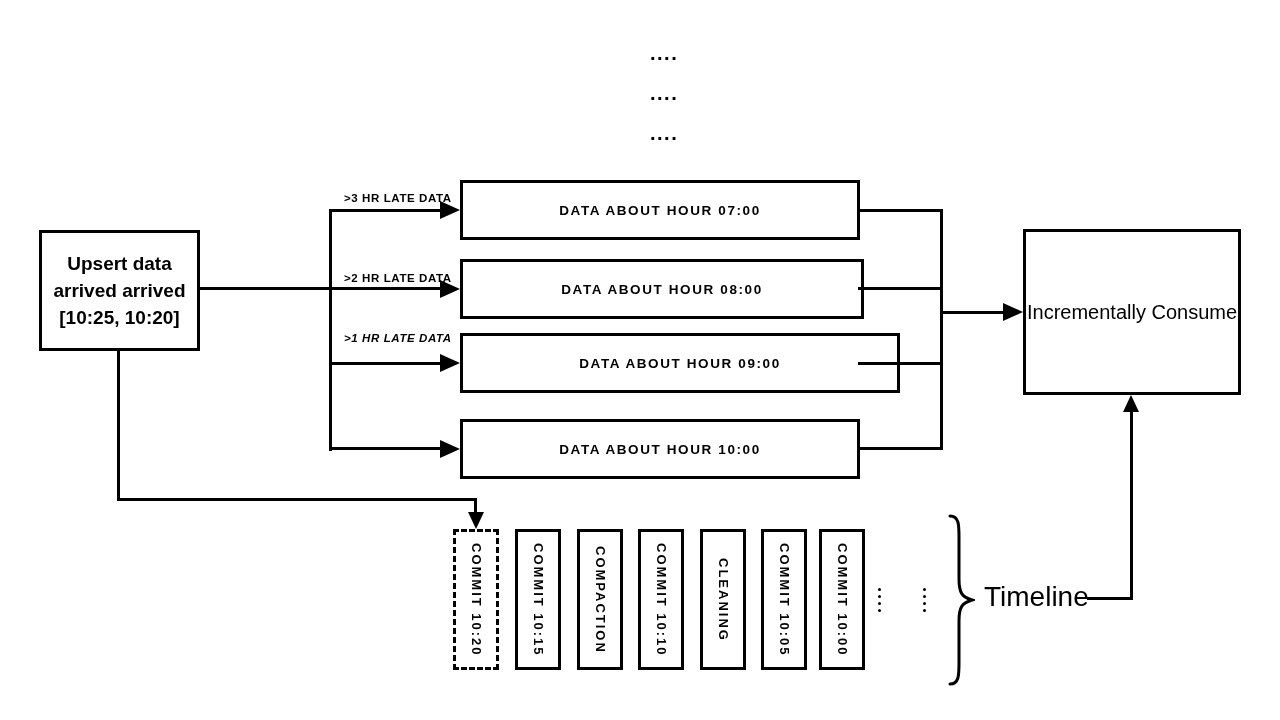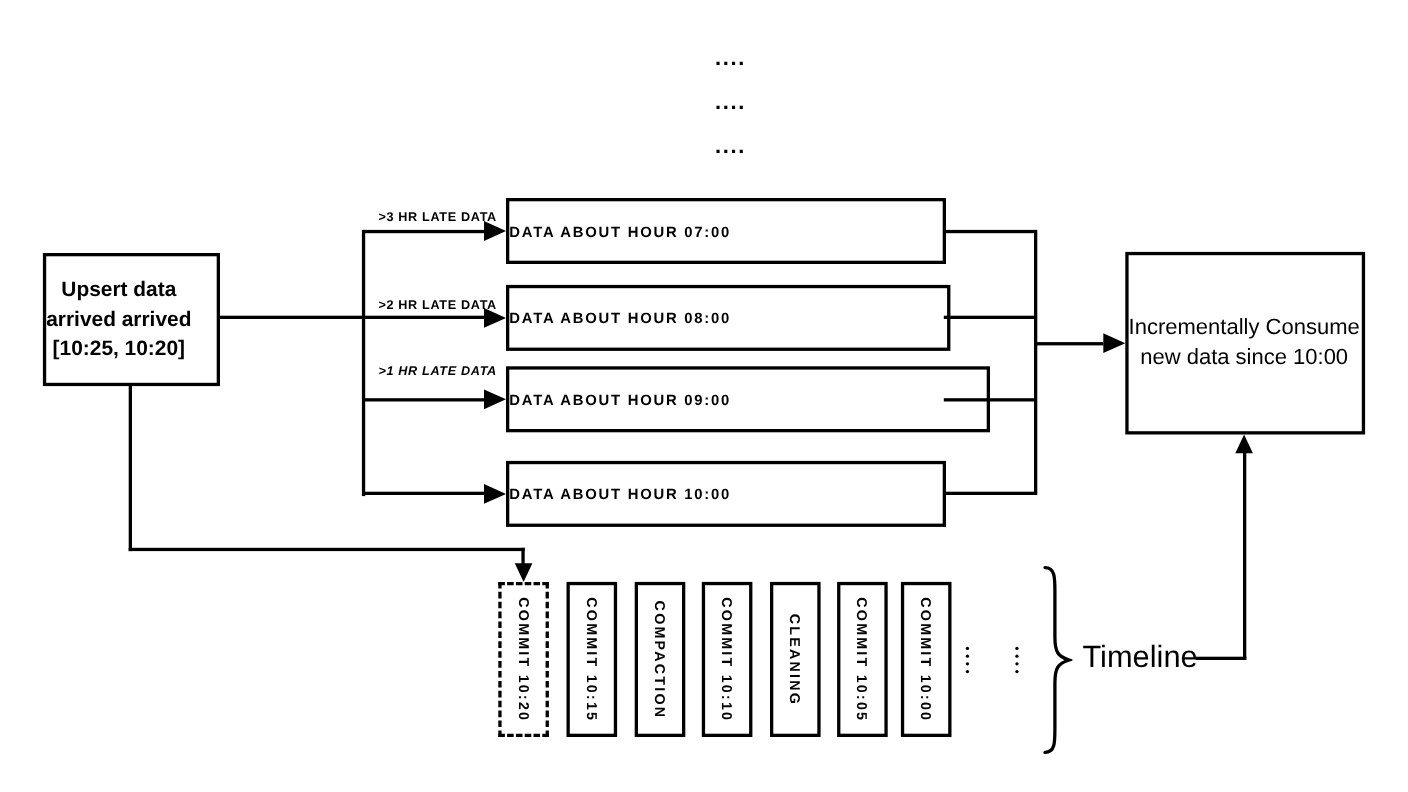--- a/index.html
+++ b/index.html
@@ -2,21 +2,21 @@
 <html><head>
 <meta charset="utf-8">
 <style>
   html,body{margin:0;padding:0;background:#ffffff;}
   #canvas{
     position:relative;width:1280px;height:720px;background:#ffffff;
     font-family:"Liberation Sans",sans-serif;color:#000;overflow:hidden;
   }
   .box{
     position:absolute;border:3px solid #000;background:#fff;box-sizing:border-box;
-    display:flex;align-items:center;justify-content:flex-start;text-align:center;
+    display:flex;align-items:center;justify-content:center;text-align:center;
   }
   .hline{position:absolute;height:3px;background:#000;}
   .vline{position:absolute;width:3px;background:#000;}
   .arrow-right{position:absolute;width:0;height:0;
     border-top:9px solid transparent;border-bottom:9px solid transparent;border-left:20px solid #000;}
   .arrow-down{position:absolute;width:0;height:0;
     border-left:8px solid transparent;border-right:8px solid transparent;border-top:17px solid #000;}
   .arrow-up{position:absolute;width:0;height:0;
     border-left:8px solid transparent;border-right:8px solid transparent;border-bottom:17px solid #000;}
   .databox-label{font-weight:bold;font-size:13.5px;letter-spacing:1.6px;white-space:nowrap;}
@@ -80,21 +80,20 @@
   <div class="hline" style="left:858px;top:287px;width:84px;"></div>
   <div class="hline" style="left:858px;top:362px;width:84px;"></div>
   <div class="hline" style="left:858px;top:447px;width:84px;"></div>
   <div class="vline" style="left:940px;top:209px;height:241px;"></div>
   <div class="hline" style="left:941px;top:311px;width:62px;"></div>
   <div class="arrow-right" style="left:1003px;top:303px;"></div>
 
   <div class="box consume-text" style="left:1023px;top:229px;width:218px;height:166px;">
     <div>
       <div>Incrementally Consume</div>
-      <div>new data since 10:00</div>
     </div>
   </div>
 
   <div class="vline" style="left:117px;top:350px;height:151px;"></div>
   <div class="hline" style="left:117px;top:498px;width:360px;"></div>
   <div class="vline" style="left:474px;top:498px;height:16px;"></div>
   <div class="arrow-down" style="left:468px;top:512px;"></div>
 
   <div class="commit dashed" style="left:453px;">
     <span>COMMIT 10:20</span>

